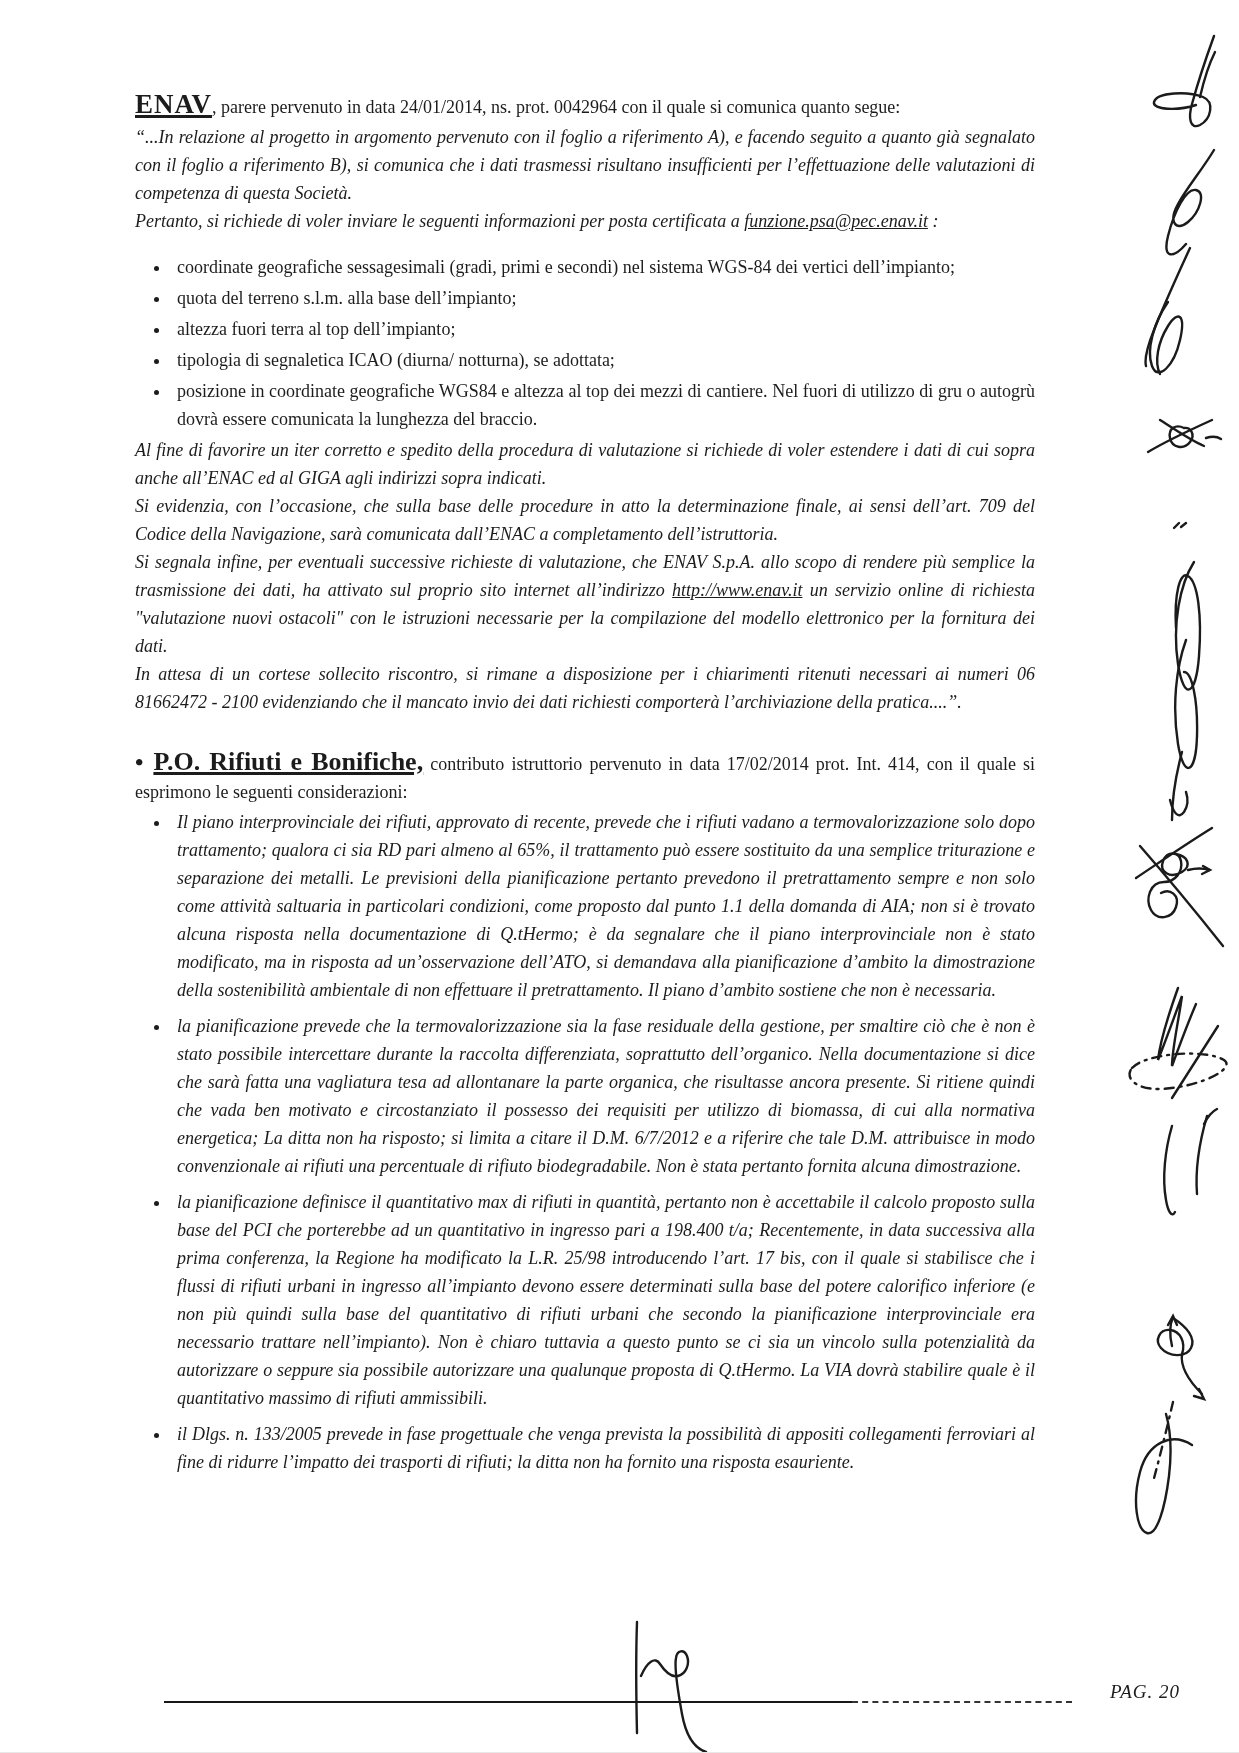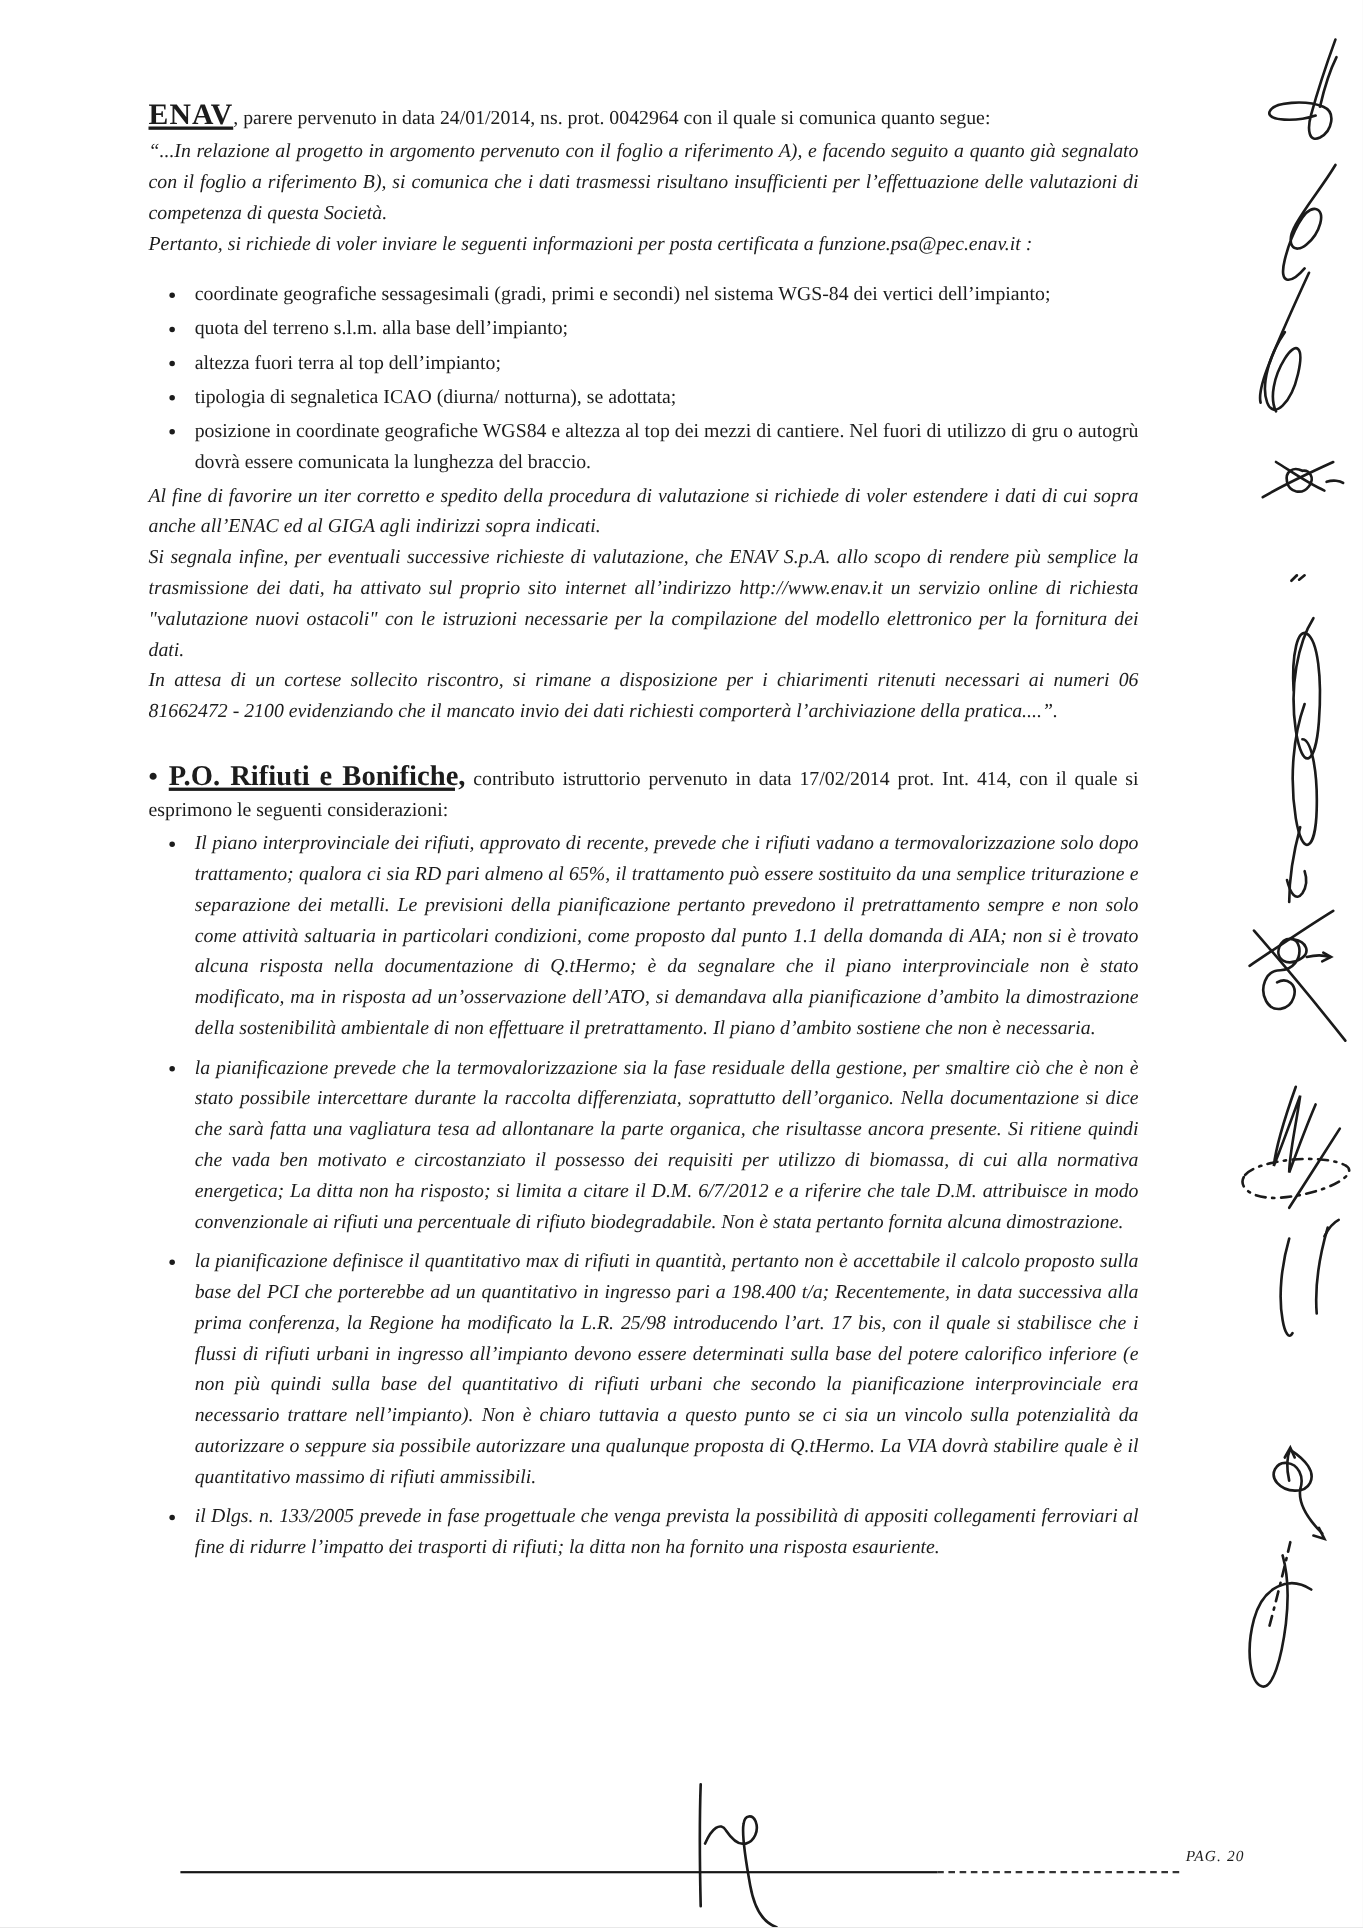--- a/index.html
+++ b/index.html
@@ -18,21 +18,21 @@
     font-size:18px;line-height:28px;
     text-align:justify;
   }
   p{margin:0;}
   .it{font-style:italic;}
   .lead{font-style:normal;margin-bottom:2px;}
   .enav-title{
     font-weight:bold;font-size:27px;letter-spacing:1px;
     text-decoration:underline;text-decoration-thickness:2.5px;
   }
-  .u{}
+  .u{text-decoration:underline;}
   ul.blist{
     margin:18px 0 2px 14px;padding-left:22px;
     list-style:disc outside;
   }
   ul.blist li{margin:0 0 3px 0;padding-left:6px;}
   .gap{height:32px;}
   .po-head{margin-bottom:2px;}
   .po-bullet{font-weight:bold;font-size:24px;margin-right:10px;}
   .po-title{
     font-weight:bold;font-size:26px;
@@ -50,22 +50,22 @@
   }
   .footer-line-solid{
     position:absolute;left:164px;top:1701px;width:688px;
     border-top:2px solid #161616;
   }
   .footer-line-dashed{
     position:absolute;left:852px;top:1701px;width:220px;
     border-top:2px dashed #333;
   }
   .footer-label{
-    position:absolute;left:1078px;top:1681px;
-    font-style:italic;font-size:14px;letter-spacing:1px;
+    position:absolute;left:1110px;top:1681px;
+    font-style:italic;font-size:19px;letter-spacing:1px;
     white-space:nowrap;
   }
   svg.annot{
     position:absolute;left:0;top:0;width:1239px;height:1753px;
     pointer-events:none;
   }
   svg.annot path{fill:none;stroke:#1b1b1b;stroke-width:2.4;stroke-linecap:round;}
   svg.annot path.dd{stroke-dasharray:9 6 2 6;}
 </style>
 </head>
@@ -83,20 +83,21 @@
 
     <ul class="blist">
       <li>coordinate geografiche sessagesimali (gradi, primi e secondi) nel sistema WGS-84 dei vertici dell’impianto;</li>
       <li>quota del terreno s.l.m. alla base dell’impianto;</li>
       <li>altezza fuori terra al top dell’impianto;</li>
       <li>tipologia di segnaletica ICAO (diurna/ notturna), se adottata;</li>
       <li>posizione in coordinate geografiche WGS84 e altezza al top dei mezzi di cantiere. Nel fuori di utilizzo di gru o autogrù dovrà essere comunicata la lunghezza del braccio.</li>
     </ul>
 
     <p class="it">Al fine di favorire un iter corretto e spedito della procedura di valutazione si richiede di voler estendere i dati di cui sopra anche all’ENAC ed al GIGA agli indirizzi sopra indicati.</p>
+    <p class="it">Si evidenzia, con l’occasione, che sulla base delle procedure in atto la determinazione finale, ai sensi dell’art. 709 del Codice della Navigazione, sarà comunicata dall’ENAC a completamento dell’istruttoria.</p>
     <p class="it"><span>Si segnala infine, per eventuali successive richieste di valutazione, che ENAV S.p.A. allo scopo di rendere più semplice la trasmissione dei dati, ha attivato sul proprio sito internet all’indirizzo </span><span class="u">http://www.enav.it</span><span>  un servizio online di richiesta "valutazione nuovi ostacoli" con le istruzioni necessarie per la compilazione del modello elettronico per la fornitura dei dati.</span></p>
     <p class="it">In attesa di un cortese sollecito riscontro, si rimane a disposizione per i chiarimenti ritenuti necessari ai numeri 06 81662472 - 2100 evidenziando che il mancato invio dei dati richiesti comporterà l’archiviazione della pratica....”.</p>
 
     <div class="gap"></div>
 
     <p class="po-head"><span class="po-bullet">•</span><span class="po-title">P.O. Rifiuti e Bonifiche,</span><span> contributo istruttorio pervenuto in data 17/02/2014 prot. Int. 414, con il quale si esprimono le seguenti considerazioni:</span></p>
 
 
     <ul class="polist">
       <li>Il piano interprovinciale dei rifiuti, approvato di recente, prevede che i rifiuti vadano a termovalorizzazione solo dopo trattamento; qualora ci sia RD pari almeno al 65%, il trattamento può essere sostituito da una semplice triturazione e separazione dei metalli. Le previsioni della pianificazione pertanto prevedono il pretrattamento sempre e non solo come attività saltuaria in particolari condizioni, come proposto dal punto 1.1 della domanda di AIA; non si è trovato alcuna risposta nella documentazione di Q.tHermo; è da segnalare che il piano interprovinciale non è stato modificato, ma in risposta ad un’osservazione dell’ATO, si demandava alla pianificazione d’ambito la dimostrazione della sostenibilità ambientale di non effettuare il pretrattamento. Il piano d’ambito sostiene che non è necessaria.</li>

